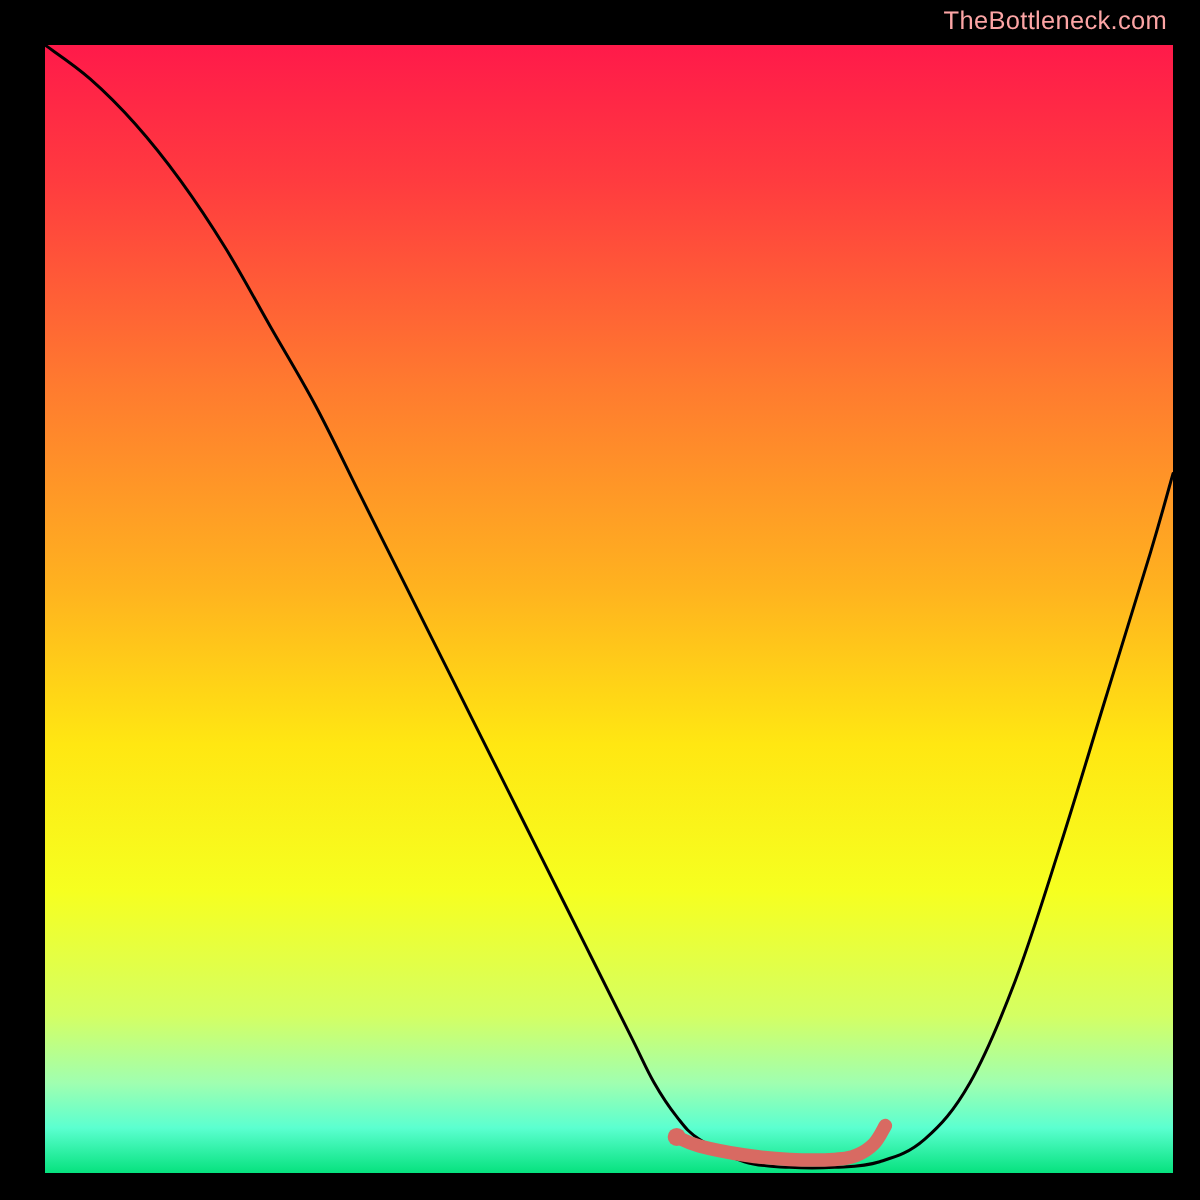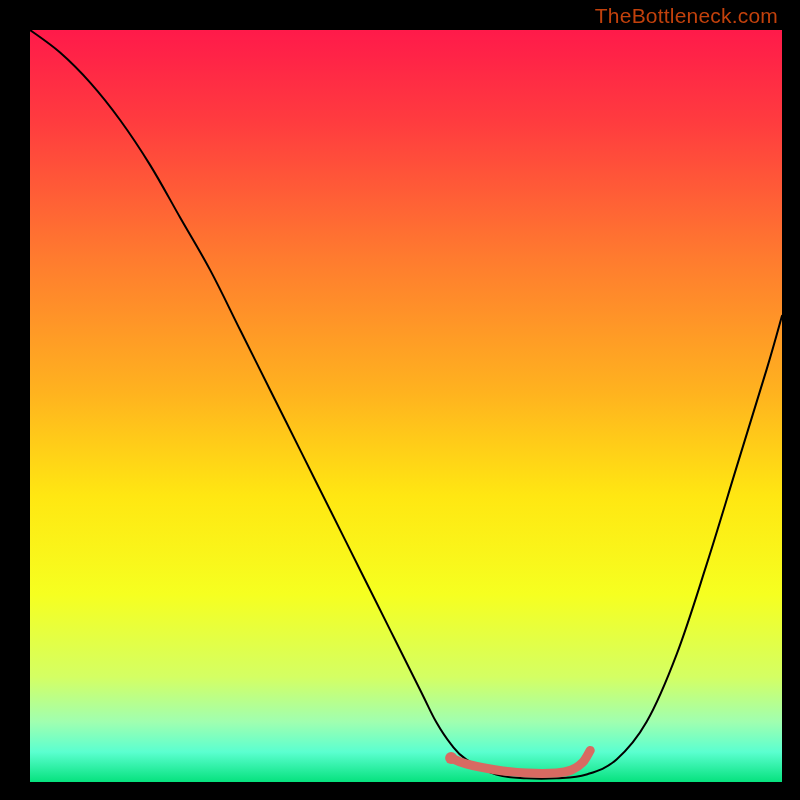--- a/index.html
+++ b/index.html
@@ -1,22 +1,22 @@
 <!DOCTYPE html>
 <html><head>
 <meta charset="utf-8">
 <style>
   * { margin: 0; padding: 0; box-sizing: border-box; }
   body { width: 800px; height: 800px; background: #000; position: relative; font-family: Arial, sans-serif; }
   .attribution {
     position: absolute;
     top: 4px;
     right: 22px;
-    color: #c2410c;
-    font-size: 21px;
+    color: #fca5a5;
+    font-size: 17px;
     font-weight: 400;
     letter-spacing: 0.2px;
   }
   .plot-wrap {
     position: absolute;
     left: 30px;
     top: 30px;
     width: 752px;
     height: 752px;
   }

